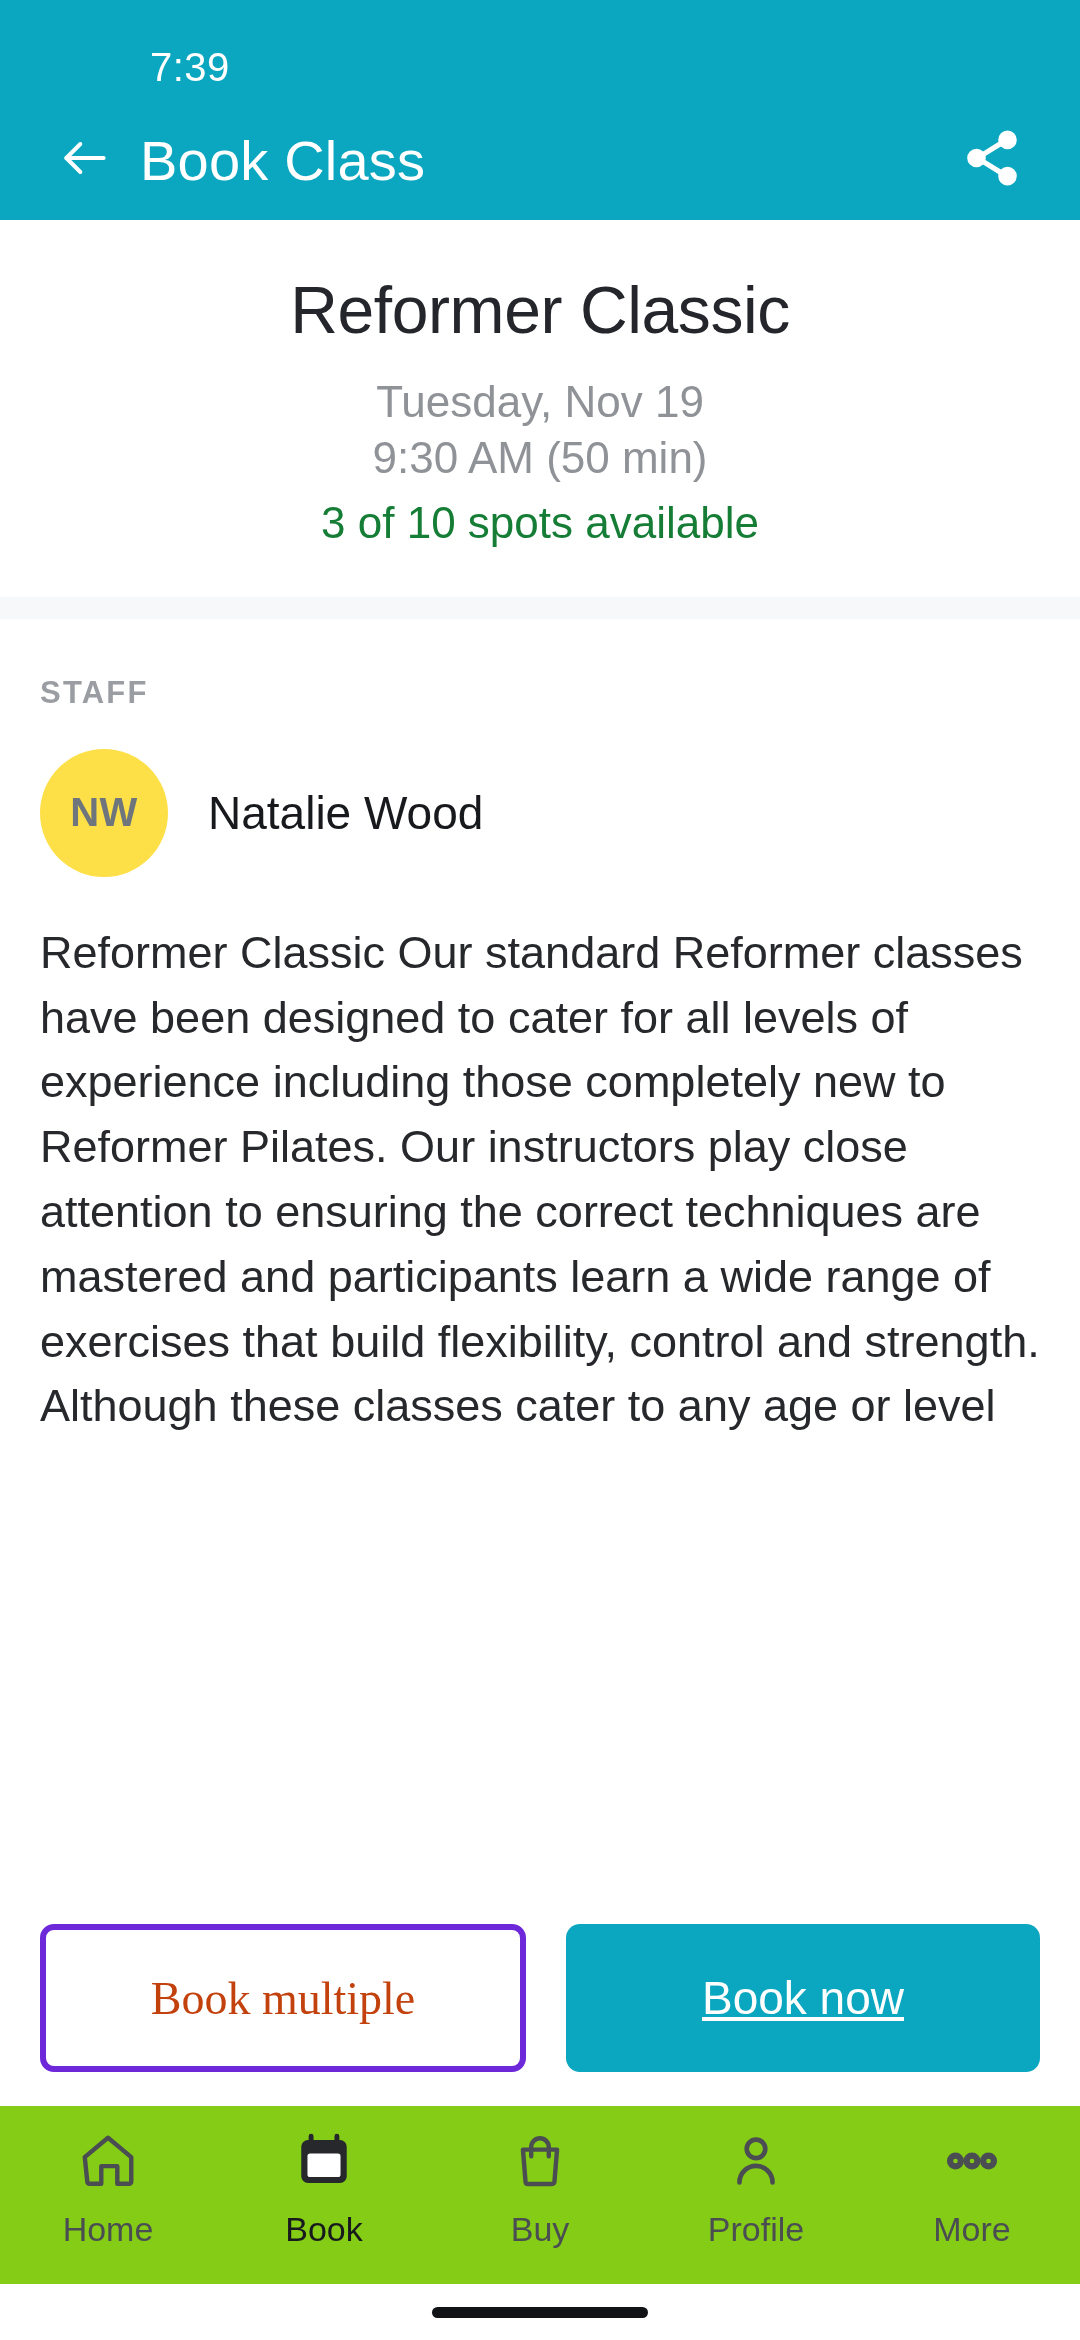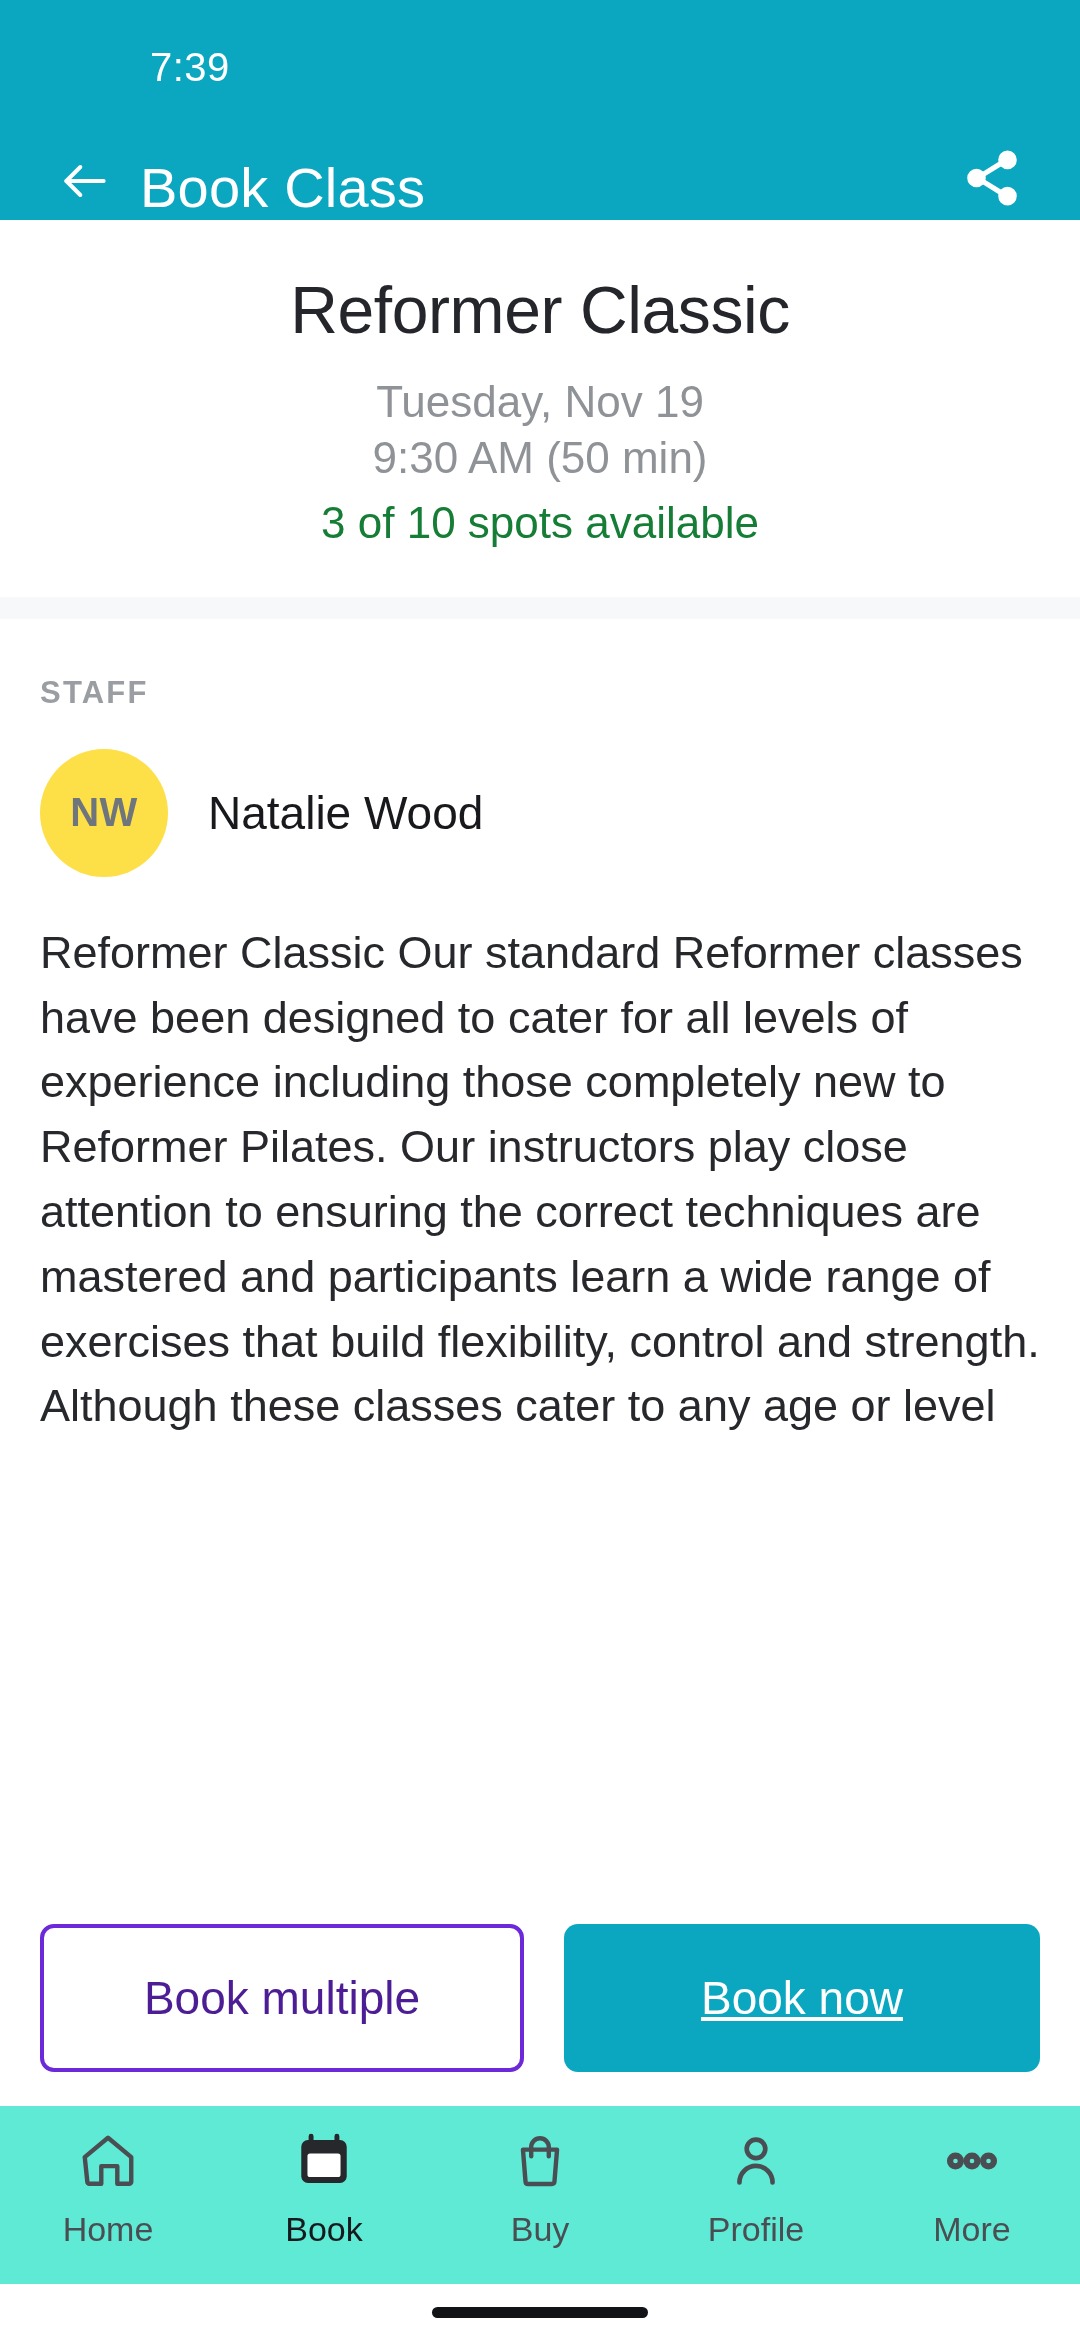--- a/index.html
+++ b/index.html
@@ -30,21 +30,21 @@
     padding-left:150px;
   }
   .status-clock {
     color:#ffffff;
     font-size:40px;
     letter-spacing:0.5px;
     font-weight:400;
   }
   .appbar {
     height:120px;
-    display:flex; align-items:flex-end;
+    display:flex; align-items:center;
     padding:0 48px 0 48px;
   }
   .back-btn {
     width:74px; height:74px;
     display:flex; align-items:center; justify-content:center;
     flex:0 0 auto;
   }
   .appbar-title {
     color:#ffffff;
     font-size:56px;
@@ -161,35 +161,36 @@
   .btn {
     flex:1 1 0;
     height:148px;
     border-radius:14px;
     display:flex; align-items:center; justify-content:center;
     font-size:46px;
     font-weight:400;
   }
   .btn-outline {
     background:#ffffff;
-    border:4px solid #6d28d9;
-    color:#4c1d95;
+    border:6px solid #6d28d9;
+    color:#c2410c;
+    font-family:Liberation Serif, serif;
   }
   .btn-primary {
     background:#0BA7C0;
     border:none;
     color:#ffffff;
     text-decoration:underline;
   }
 
   
   .bottomnav {
     flex:0 0 auto;
     height:178px;
-    background:#5eead4;
+    background:#84cc16;
     display:flex;
     align-items:flex-start;
     padding-top:18px;
   }
   .navitem {
     flex:1 1 0;
     display:flex; flex-direction:column;
     align-items:center;
     gap:12px;
   }

